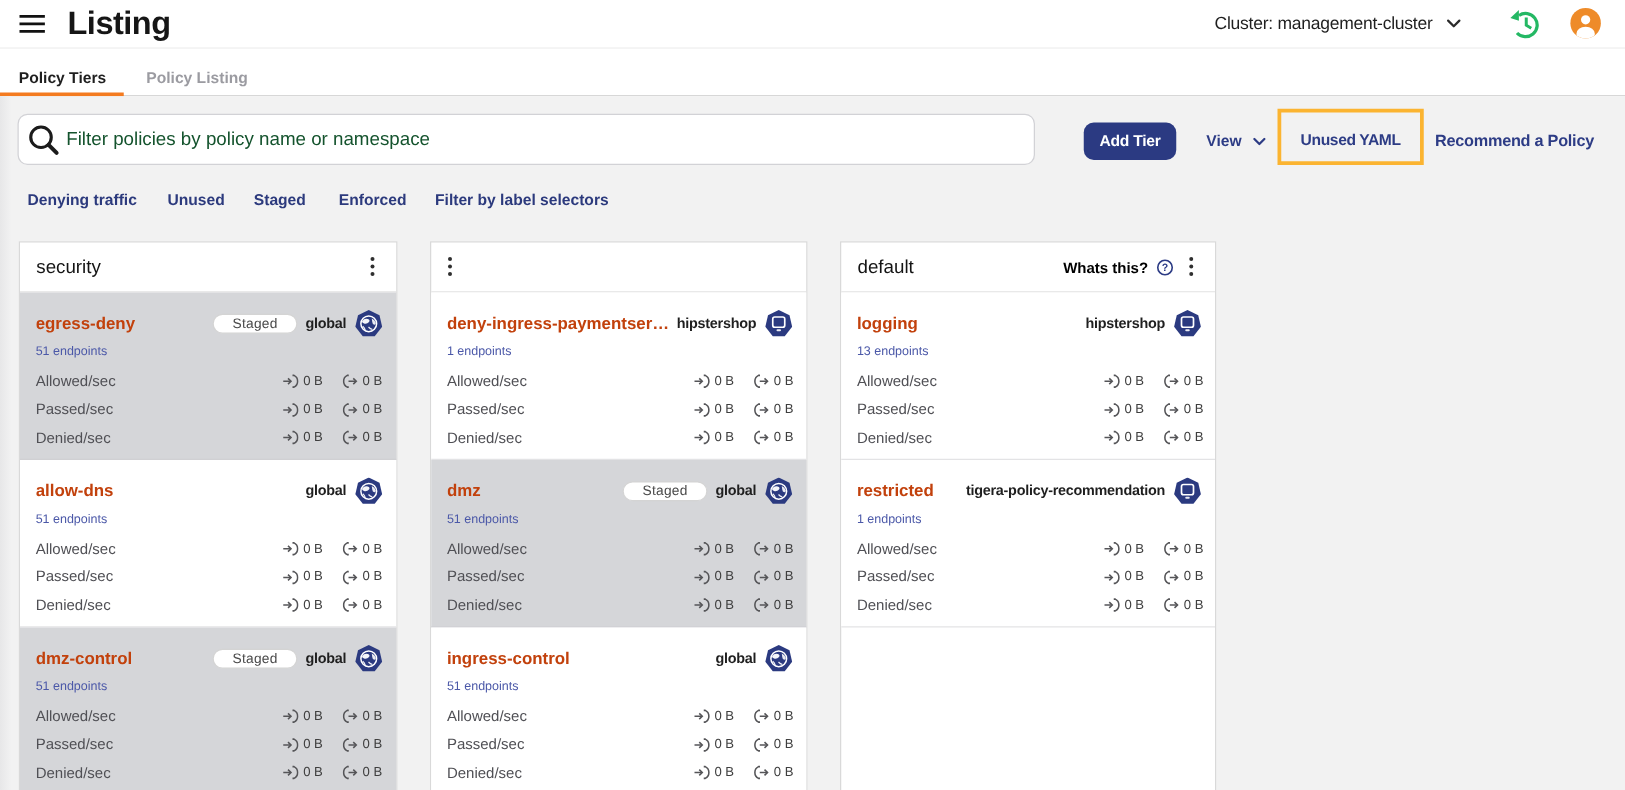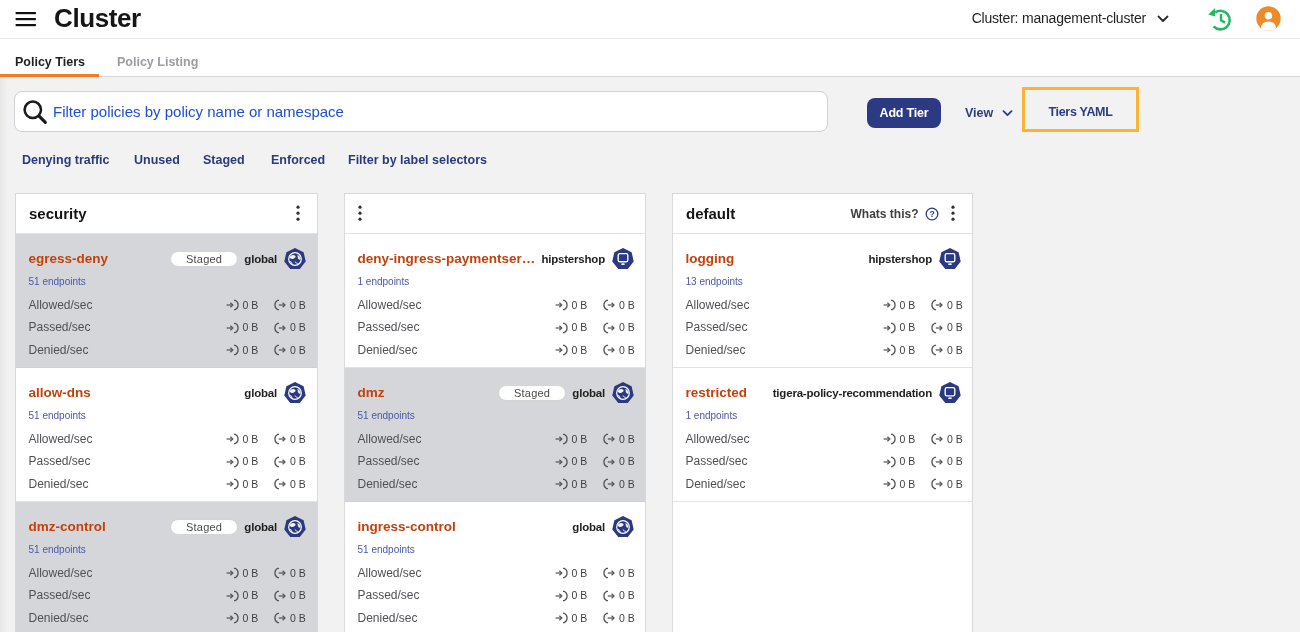--- a/index.html
+++ b/index.html
@@ -20,39 +20,39 @@
 .tabs { position:absolute; left:0; top:39px; width:1300px; height:38px; background:#fff; border-bottom:1px solid #d7d7d7; }
 .tab1 { position:absolute; left:0; top:0; height:38px; width:99px; padding-left:15px; line-height:47px; font-size:12.5px; font-weight:700; color:#1f1f1f; border-bottom:3px solid #f47b20; }
 .tab2 { position:absolute; left:117px; top:0; height:38px; line-height:47px; font-size:12.5px; font-weight:700; color:#9b9ba1;text-align:right; }
 
 
 .content { position:absolute; left:0; top:77px; width:1300px; height:555px; background:#f2f2f2; }
 .content:before { content:""; position:absolute; left:0; top:0; width:9px; height:555px; background:linear-gradient(to right,#e7e7e8,#f2f2f2); }
 
 .search { position:absolute; left:14px; top:14px; width:814px; height:41px; background:#fff; border:1px solid #d2d2d6; border-radius:8px; }
 .search svg { position:absolute; left:8px; top:7.5px; }
-.search .ph { position:absolute; left:38px; top:0; line-height:39px; font-size:15px; color:#1d4ed8; }
+.search .ph { position:absolute; left:38px; top:0; line-height:39px; font-size:15px; color:#14532d; }
 
 .btn-add { position:absolute; left:867px; top:21px; width:74px; height:30px; background:#2b3a82; border-radius:8px; color:#fff; font-size:12.5px; letter-spacing:-0.2px; font-weight:700; text-align:center; line-height:30px; }
 .view { position:absolute; left:965px; top:20px; height:32px; line-height:32px; font-size:12.5px; font-weight:700; color:#2d3c85; }
 .view-chev { position:absolute; left:1002px; top:33px; }
 .export { position:absolute; left:1022px; top:10px; width:117px; height:45px; border:3px solid #fbb431; color:#2d3c85; font-size:12.5px; letter-spacing:-0.3px; font-weight:700; text-align:center; line-height:44px; }
 .recommend { position:absolute; left:1148px; top:20px; height:32px; line-height:32px; font-size:13px; letter-spacing:-0.2px; font-weight:700; color:#2d3c85; }
 
 .filters { position:absolute; left:22px; top:72px; height:22px; font-size:12.5px; font-weight:700; color:#2c3a7d; }
 .filters span { position:absolute; top:0; line-height:22px; white-space:nowrap; }
 
 
 .col { position:absolute; top:116px; height:470px; background:#fff; border:1px solid #d9d9d9; }
 .col1 { left:15px; width:303px; }
 .col2 { left:344px; width:302px; }
 .col3 { left:672px; width:301px; }
 .colhead { position:relative; height:40px; border-bottom:1px solid #e2e2e2; display:flex; align-items:center; padding:0 17.5px 0 13px; }
-.colhead .t { font-size:15px; font-weight:700; color:#141414; flex:1; }
-.whats { font-size:12px; font-weight:700; color:#404040; margin-right:6px; }
+.colhead .t { font-size:15px; font-weight:400; color:#141414; flex:1; }
+.whats { font-size:12px; font-weight:700; color:#000000; margin-right:6px; }
 .qicon { margin-right:12px; margin-top:1px; }
 .kebab { width:4px; }
 
 .card { position:relative; height:134px; background:#fff; border-bottom:1px solid #e3e3e5; }
 .card.gray { background:#d5d6d9; border-bottom:1px solid #d0d0d3; }
 .cname { position:absolute; left:12.5px; top:13px; height:23px; line-height:23px; font-size:13.5px; font-weight:700; color:#c2410c; max-width:182px; white-space:nowrap; overflow:hidden; text-overflow:ellipsis; }
 .grp { position:absolute; right:11.5px; top:14px; height:22px; display:flex; align-items:center; }
 .pill { width:68.5px; height:16.5px; background:#fff; border:1px solid #d4d4d4; border-radius:9px; font-size:11px; color:#4a4a4a; text-align:center; line-height:14.5px; margin-right:6px; letter-spacing:0.2px; }
 .scope { font-size:11.5px; font-weight:700; color:#1f1f1f; margin-right:6.5px; white-space:nowrap; letter-spacing:-0.2px; }
 .endp { position:absolute; left:12.5px; top:39px; height:17px; line-height:17px; font-size:10px; color:#4b58a8; }
@@ -69,21 +69,21 @@
 <div class="page">
 
   <div class="topbar">
     <svg class="burger" width="22" height="17" viewBox="0 0 22 17">
       <g stroke="#111" stroke-width="2.2" stroke-linecap="butt">
         <line x1="0.6" y1="2.1" x2="20.9" y2="2.1"></line>
         <line x1="0.6" y1="8.1" x2="20.9" y2="8.1"></line>
         <line x1="0.6" y1="14.1" x2="20.9" y2="14.1"></line>
       </g>
     </svg>
-    <div class="h1">Cluster</div>
+    <div class="h1">Listing</div>
     <div class="cluster">Cluster: management-cluster</div>
     <svg class="cluster-chev" width="12" height="8" viewBox="0 0 12 8">
         <polyline points="1.5,1.5 6,6 10.5,1.5" fill="none" stroke="#2b2b2b" stroke-width="1.8" stroke-linecap="round" stroke-linejoin="round"></polyline>
       </svg>
     <svg class="hist" width="25" height="26" viewBox="0 0 25 26">
       <path d="M7.2 6.4 A 9.3 9.3 0 1 1 5.6 20.4" fill="none" stroke="#24b864" stroke-width="2.6"></path>
       <path d="M7.1 2.0 L7.1 10.6 L0.3 8.4 Z" fill="#24b864"></path>
       <polyline points="13,8 13,14.2 17,16.6" fill="none" stroke="#24b864" stroke-width="2.4"></polyline>
     </svg>
     <svg class="avatar" width="25" height="25" viewBox="0 0 25 25">
@@ -112,21 +112,22 @@
         <line x1="15.9" y1="15.9" x2="22.3" y2="22.3" stroke="#1b1b1b" stroke-width="3.2" stroke-linecap="round"></line>
       </svg>
       <div class="ph">Filter policies by policy name or namespace</div>
     </div>
 
     <div class="btn-add">Add Tier</div>
     <div class="view">View</div>
     <svg class="view-chev" width="11" height="7" viewBox="0 0 11 7">
         <polyline points="1.5,1.2 5.5,5.2 9.5,1.2" fill="none" stroke="#2d3c85" stroke-width="1.8" stroke-linecap="round" stroke-linejoin="round"></polyline>
       </svg>
-    <div class="export">Tiers YAML</div>
+    <div class="export">Unused YAML</div>
+    <div class="recommend">Recommend a Policy</div>
 
     <div class="filters">
       <span style="left:0">Denying traffic</span>
       <span style="left:112px">Unused</span>
       <span style="left:181px">Staged</span>
       <span style="left:249px">Enforced</span>
       <span style="left:326px">Filter by label selectors</span>
     </div>
 
     <div class="col col1">

